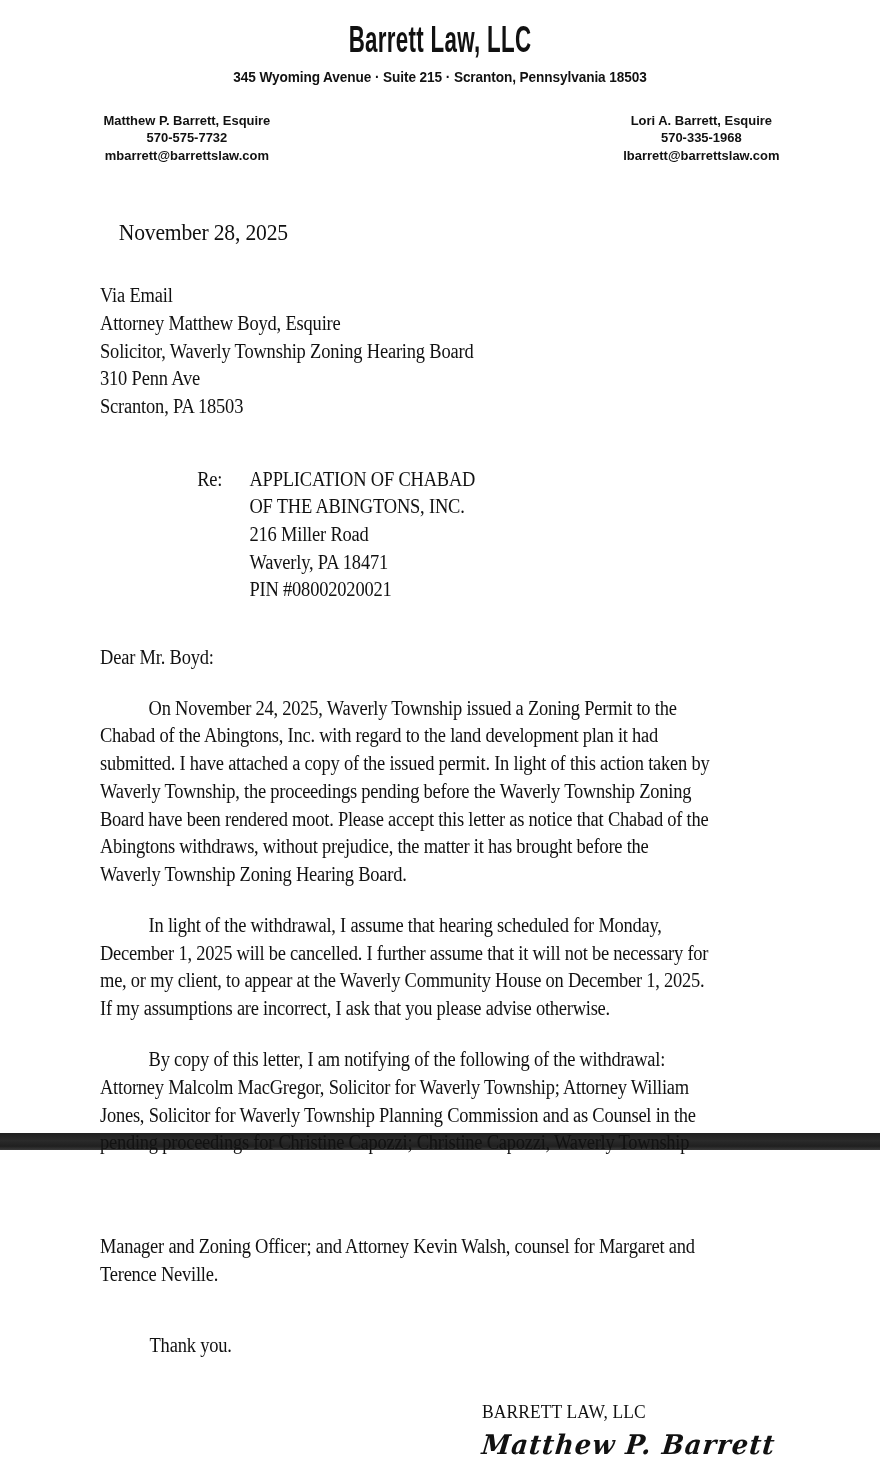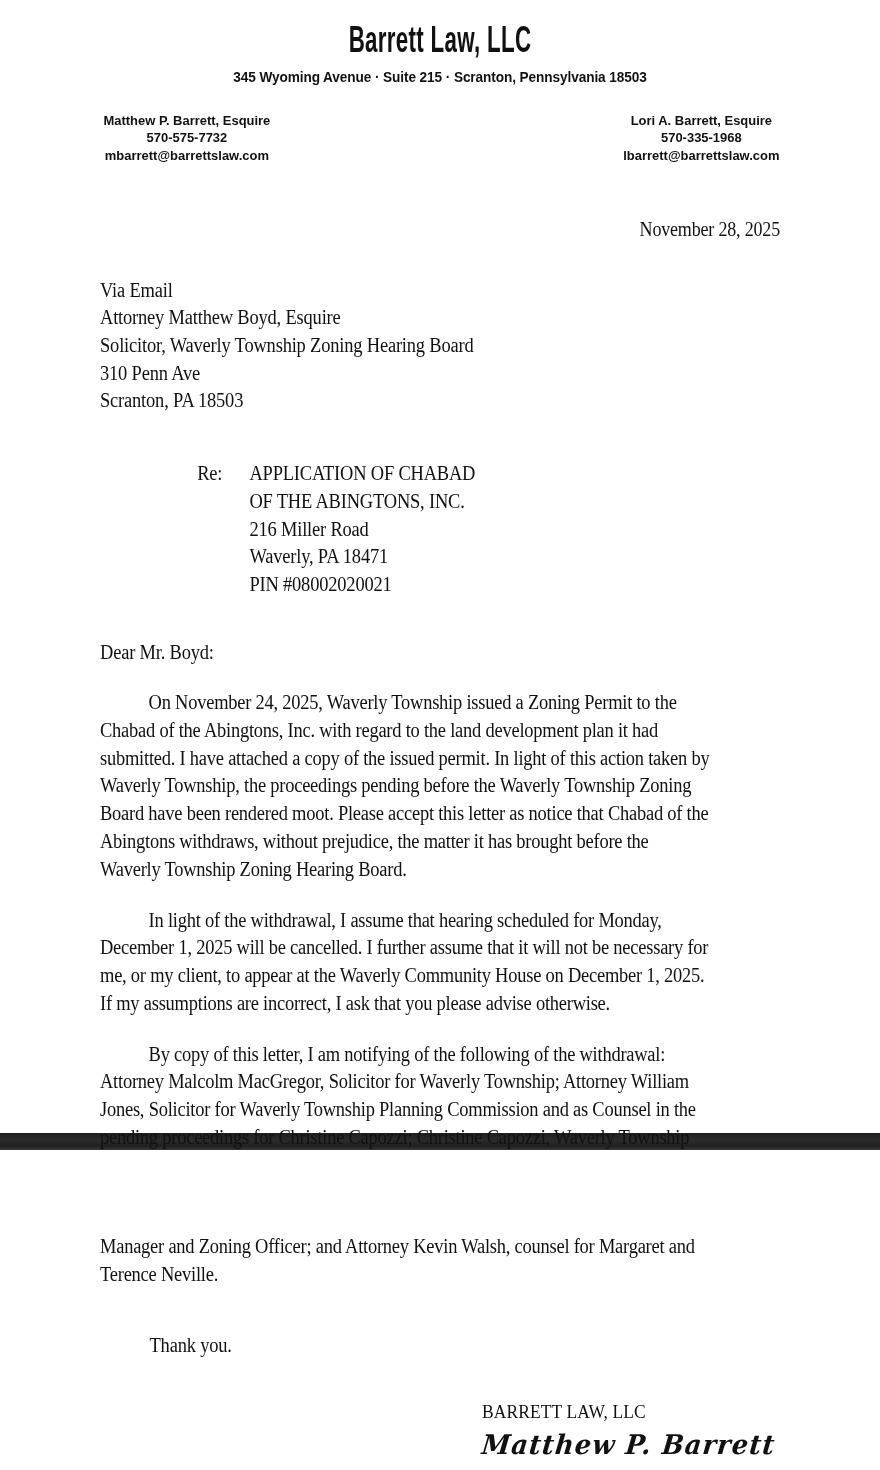--- a/index.html
+++ b/index.html
@@ -78,22 +78,21 @@
     line-height: 1.35;
   }
   .serif-cond {
     font-family: "Liberation Serif", "DejaVu Serif", serif;
     transform: scaleX(0.9);
     transform-origin: left center;
   }
 
   .date-line {
     margin-top: 52px;
-    text-align: right;
-    font-size: 20px;
+    font-size: 24px;
     letter-spacing: -0.2px;
   }
   .date-line span {
     display: inline-block;
     transform: scaleX(0.9);
     transform-origin: right center;
   }
 
   .recipient {
     margin-top: 34px;

